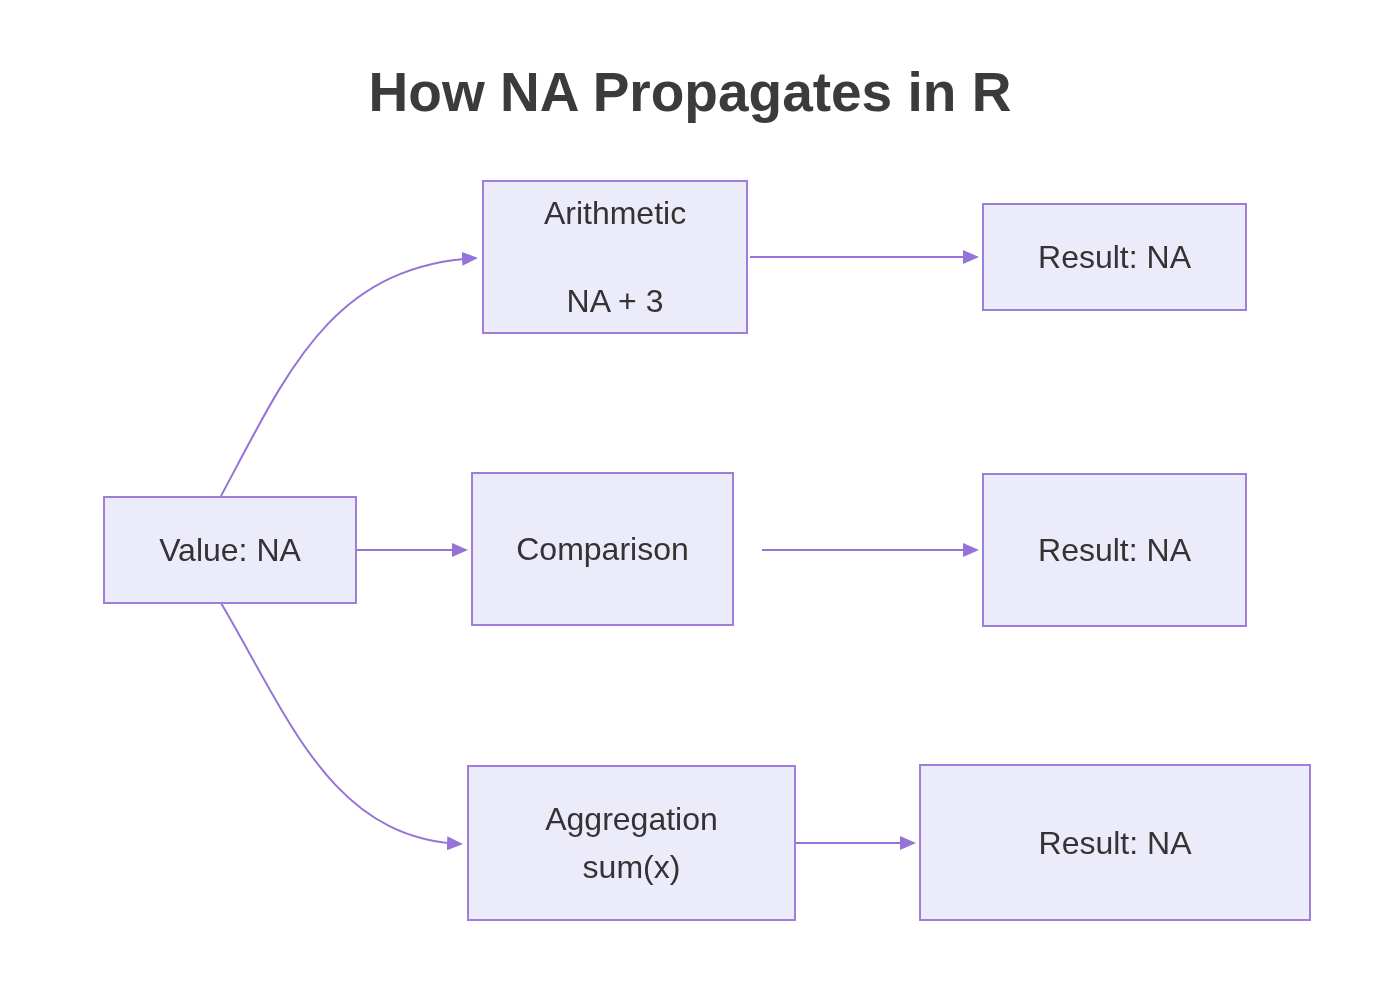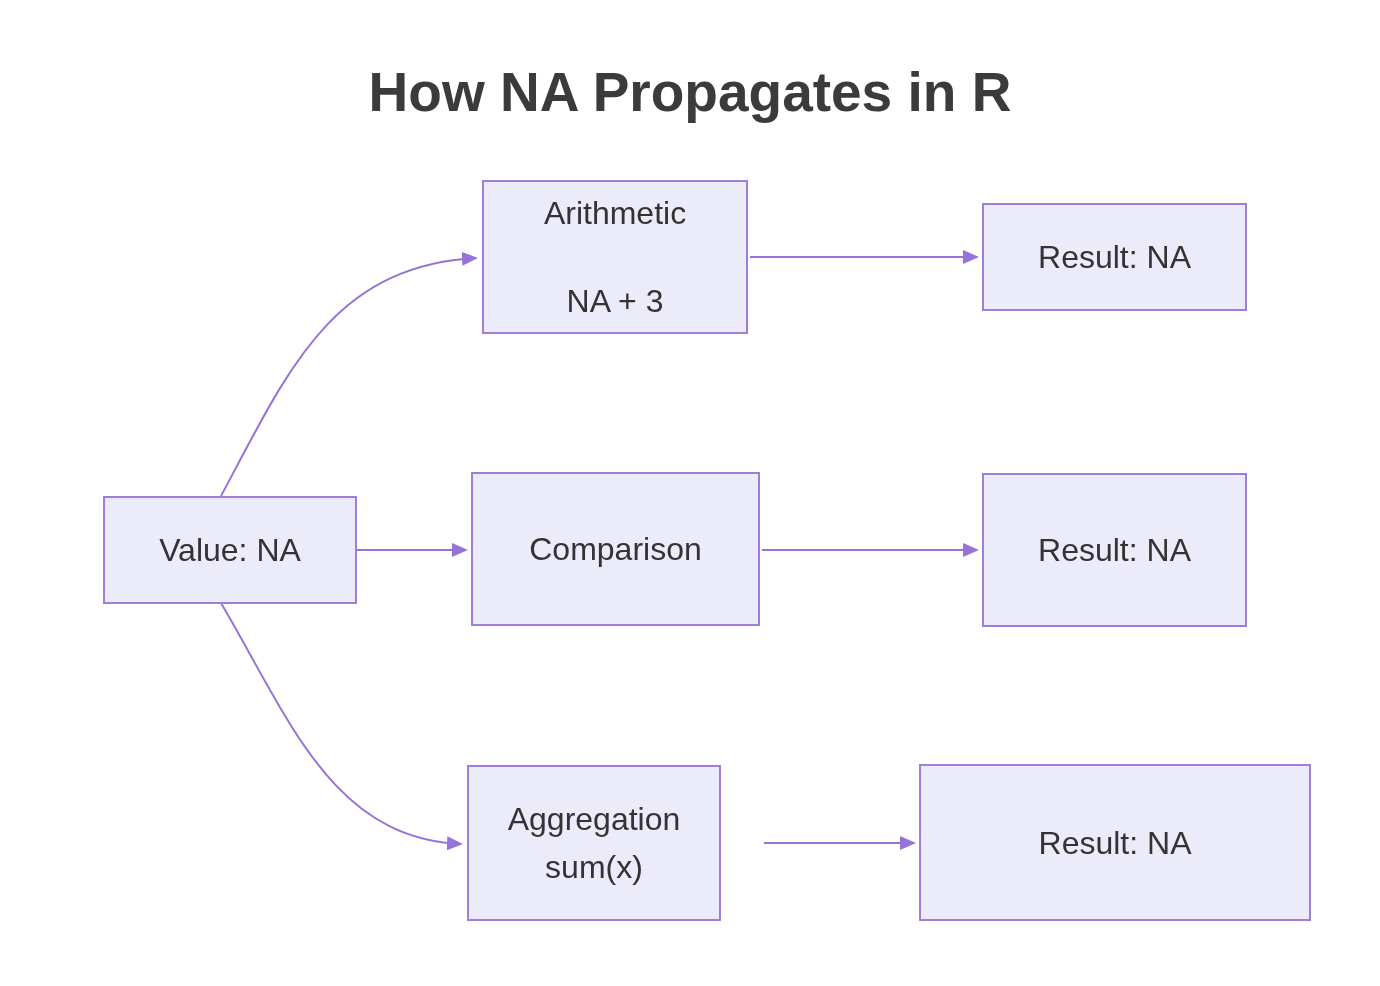--- a/index.html
+++ b/index.html
@@ -53,23 +53,23 @@
     background: var(--box-fill, #ecebfa);
     border: 2px solid var(--box-border, #9f7edb);
     color: var(--text, #333333);
     font-size: 32px;
     line-height: 48px;
     text-align: center;
   }
   .n-value        { left: 56px;  top: 496px; width: 254px; height: 108px; margin-left: 47px; }
   .n-arithmetic   { left: 482px; top: 180px; width: 266px; height: 154px; gap: 40px; }
   .n-result-arith { left: 982px; top: 203px; width: 265px; height: 108px; }
-  .n-comparison   { left: 471px; top: 472px; width: 289px; height: 154px; gap: 44px; }
+  .n-comparison   { left: 471px; top: 472px; width: 263px; height: 154px; gap: 44px; }
   .n-result-comp  { left: 982px; top: 473px; width: 265px; height: 154px; }
-  .n-aggregation  { left: 467px; top: 765px; width: 254px; height: 156px; }
+  .n-aggregation  { left: 467px; top: 765px; width: 329px; height: 156px; }
   .n-result-agg   { left: 919px; top: 764px; width: 392px; height: 157px; }
 </style>
 </head>
 <body>
 
 <div class="canvas">
 
   <svg class="edges" viewBox="0 0 1380 986" xmlns="http://www.w3.org/2000/svg">
     <defs>
       <marker id="ah" markerWidth="16" markerHeight="14" refX="14" refY="7" orient="auto" markerUnits="userSpaceOnUse">

